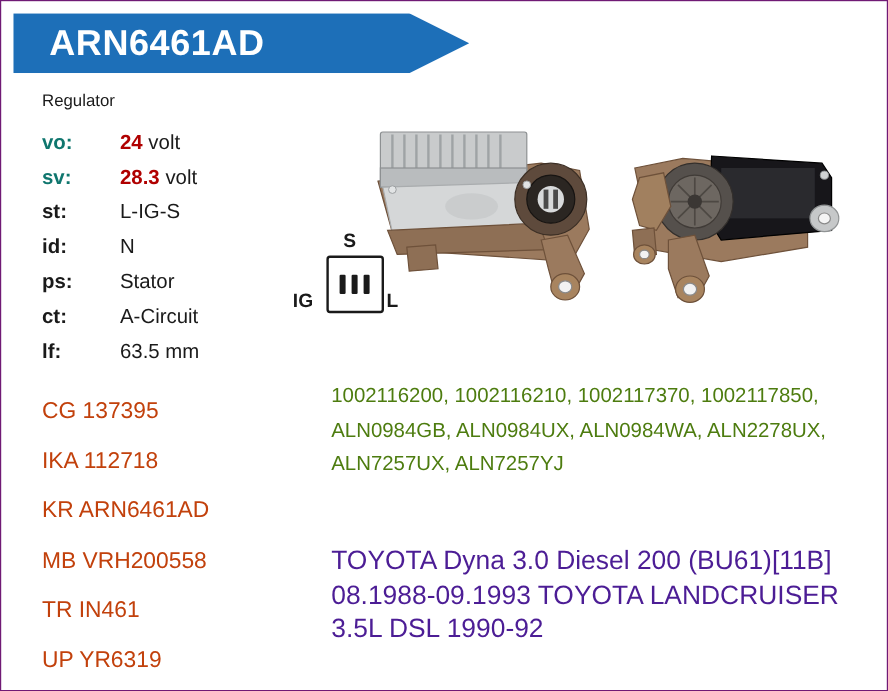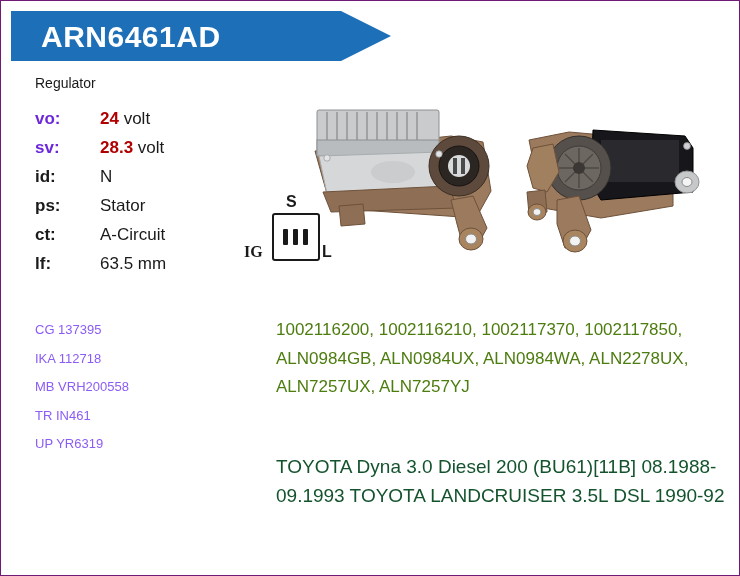--- a/index.html
+++ b/index.html
@@ -62,44 +62,45 @@
   }
   .spec-row {
     display: flex;
     align-items: baseline;
     height: 29px;
     font-size: 17px;
   }
   .spec-key {
     width: 44px;
     font-weight: bold;
-    color: #6d28d9;
+    color: #0f766e;
   }
   .spec-key.dark {
     color: #1a1a1a;
   }
   .spec-val {
     color: #1a1a1a;
     margin-left: 21px;
   }
   .spec-val .hi {
     color: #b00000;
     font-weight: bold;
   }
   .codes {
     position: absolute;
     left: 34px;
     top: 315px;
     width: 240px;
   }
   .code-line {
-    font-size: 13px;
-    color: #8b5cf6;
+    font-size: 19px;
+    color: #c2410c;
     line-height: 28.5px;
     white-space: nowrap;
+    margin-top: 13px;
   }
   
   .connector {
     position: absolute;
     left: 243px;
     top: 195px;
     width: 110px;
     height: 80px;
   }
   .conn-box {
@@ -123,39 +124,39 @@
   .conn-slot.s1 { left: 9px; }
   .conn-slot.s2 { left: 19px; }
   .conn-slot.s3 { left: 29px; }
   .conn-label {
     position: absolute;
     font-size: 16px;
     font-weight: bold;
     color: #1a1a1a;
   }
   .lab-s  { left: 42px;  top: -3px; }
-  .lab-ig { left: 0px;   top: 47px; font-family: Liberation Serif, serif; }
+  .lab-ig { left: 0px;   top: 47px; }
   .lab-l  { left: 78px;  top: 47px; }
   
   .ref-numbers {
     position: absolute;
     left: 275px;
     top: 315px;
     width: 450px;
     font-size: 17px;
     color: #4d7c0f;
     line-height: 28.5px;
   }
   .applications {
     position: absolute;
     left: 275px;
     top: 452px;
     width: 450px;
-    font-size: 19px;
-    color: #14532d;
+    font-size: 22px;
+    color: #4c1d95;
     line-height: 28.5px;
   }
   
   .photo {
     position: absolute;
     left: 300px;
     top: 95px;
     width: 425px;
     height: 180px;
   }
@@ -175,40 +176,45 @@
   <div class="spec-list">
     <div class="spec-row">
       <span class="spec-key">vo:</span>
       <span class="spec-val"><span class="hi">24</span><span> volt</span></span>
     </div>
     <div class="spec-row">
       <span class="spec-key">sv:</span>
       <span class="spec-val"><span class="hi">28.3</span><span> volt</span></span>
     </div>
     <div class="spec-row">
+      <span class="spec-key dark">st:</span>
+      <span class="spec-val">L-IG-S</span>
+    </div>
+    <div class="spec-row">
       <span class="spec-key dark">id:</span>
       <span class="spec-val">N</span>
     </div>
     <div class="spec-row">
       <span class="spec-key dark">ps:</span>
       <span class="spec-val">Stator</span>
     </div>
     <div class="spec-row">
       <span class="spec-key dark">ct:</span>
       <span class="spec-val">A-Circuit</span>
     </div>
     <div class="spec-row">
       <span class="spec-key dark">lf:</span>
       <span class="spec-val">63.5 mm</span>
     </div>
   </div>
 
   <div class="codes">
     <div class="code-line">CG 137395</div>
     <div class="code-line">IKA 112718</div>
+    <div class="code-line">KR ARN6461AD</div>
     <div class="code-line">MB VRH200558</div>
     <div class="code-line">TR IN461</div>
     <div class="code-line">UP YR6319</div>
   </div>
 
   <div class="connector">
     <div class="conn-box">
       <div class="conn-slot s1"></div>
       <div class="conn-slot s2"></div>
       <div class="conn-slot s3"></div>

